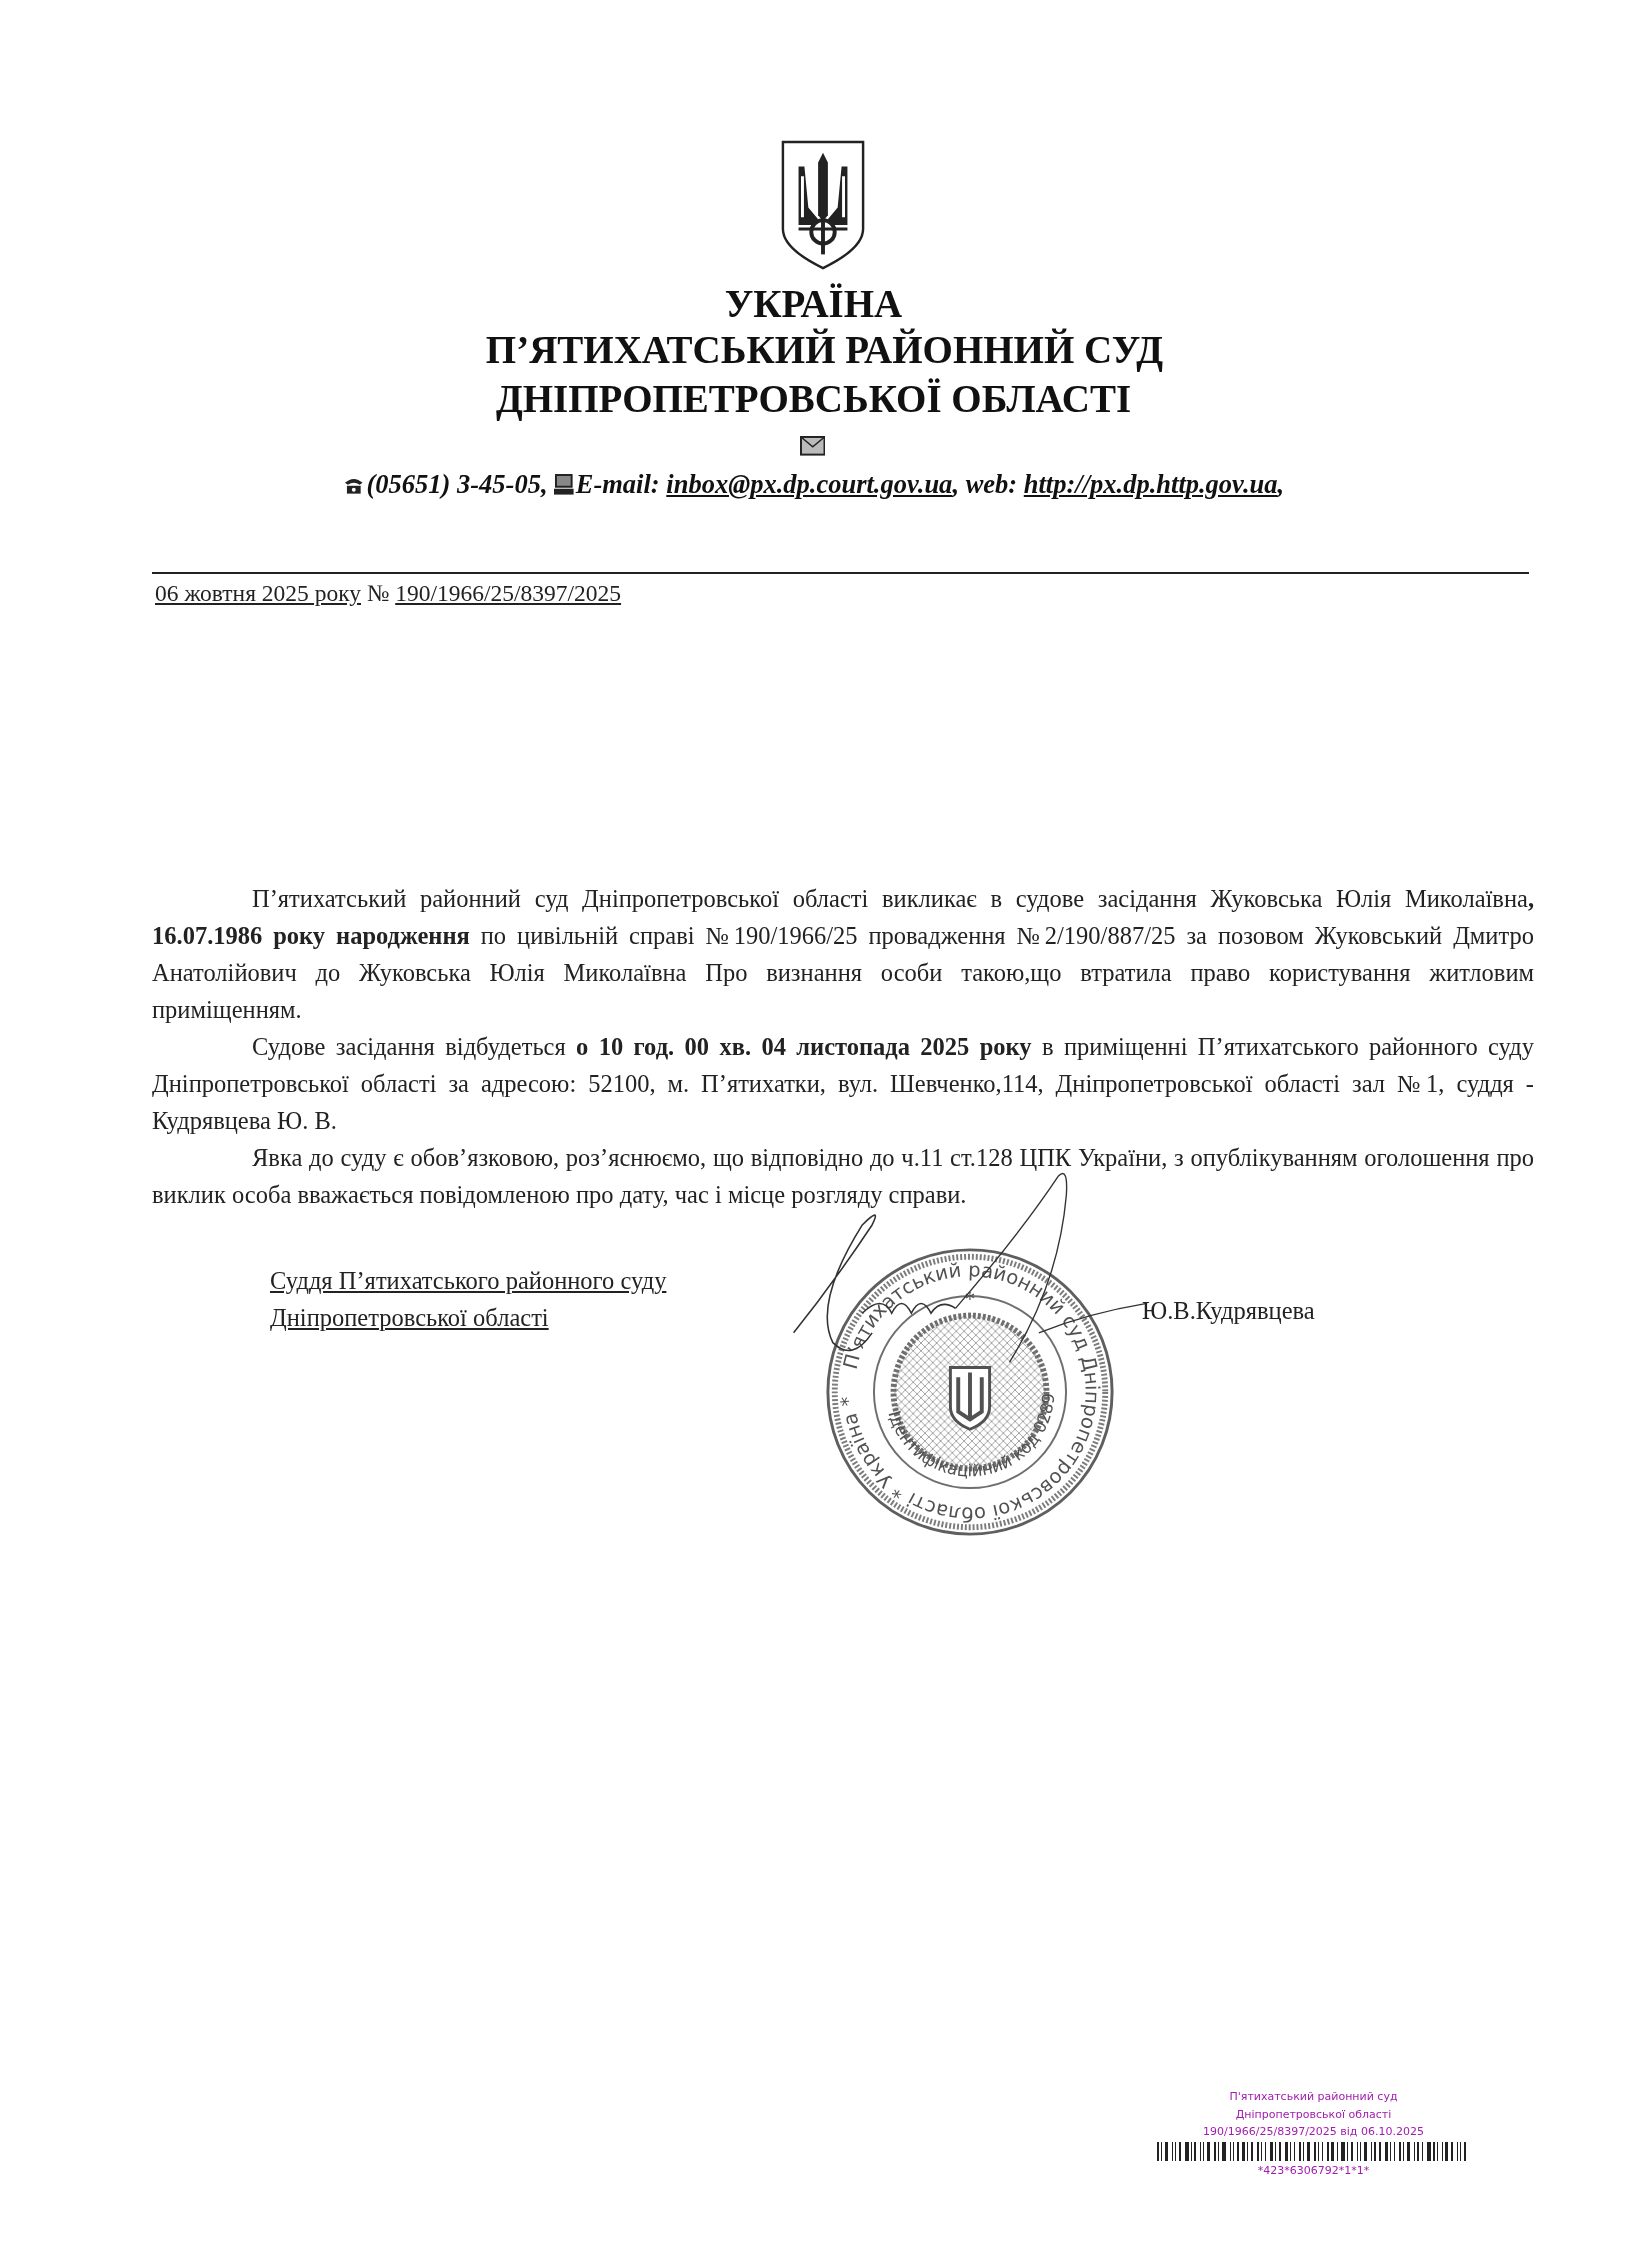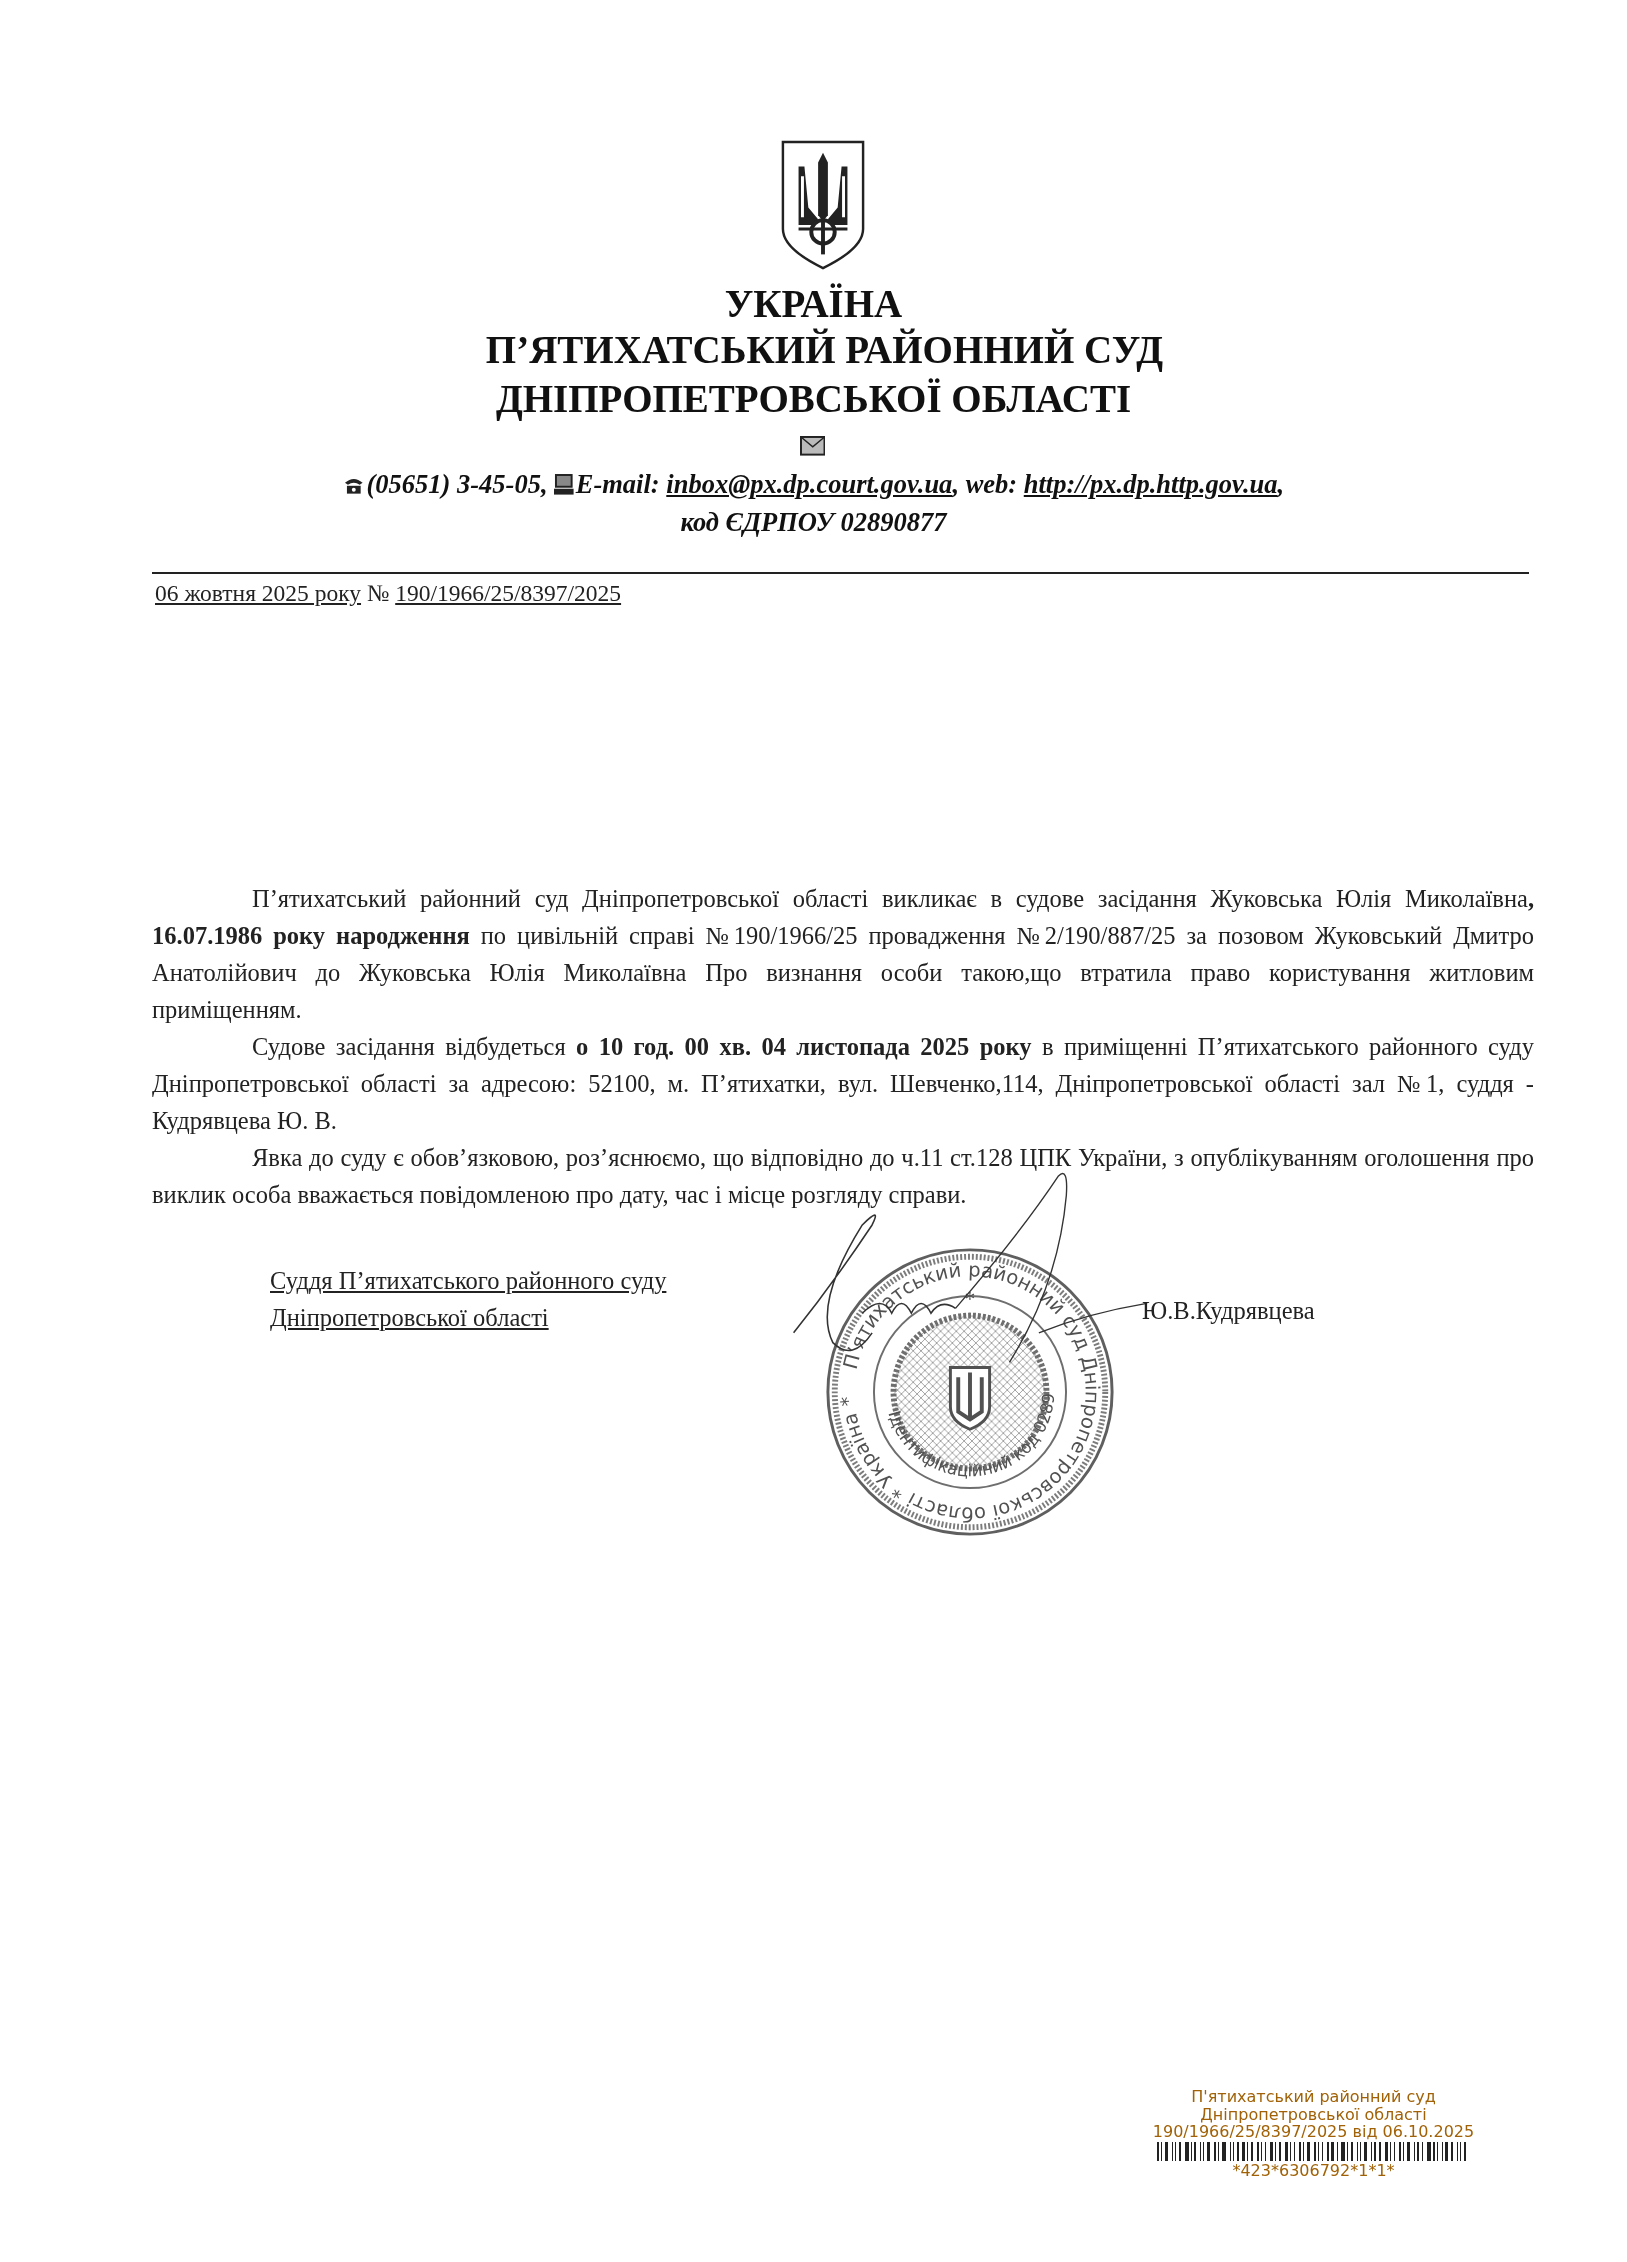--- a/index.html
+++ b/index.html
@@ -42,21 +42,21 @@
 
   
   .sig-title { position: absolute; left: 270px; top: 1262px; font-size: 24.5px; line-height: 37px; color: #222; text-decoration: underline; }
   .sig-name { position: absolute; left: 1142px; top: 1297px; font-size: 24.5px; color: #222; }
 
   .stamp { position: absolute; left: 823px; top: 1245px; width: 294px; height: 294px; opacity: 0.85; }
   .signature { position: absolute; left: 774px; top: 1166px; width: 412px; height: 216px; }
 
   
   .bc { position: absolute; left: 1083px; top: 2088px; width: 461px; text-align: center;
-        font-family: "DejaVu Sans", sans-serif; font-size: 16px; line-height: 17.6px; color: #a16207; }
+        font-family: "DejaVu Sans", sans-serif; font-size: 11px; line-height: 17.6px; color: #a21caf; }
   .bc-bars { height: 19.6px; margin: 1px 0; display: flex; justify-content: center; gap: 0; }
   .bc-bars span { display: inline-block; height: 19.6px; background: #222; }
 </style>
 </head>
 <body>
 
 <div class="page">
 
   <svg class="coat" viewBox="0 0 90 136">
     <path d="M4 3 H86 V92 Q86 112 45 132 Q4 112 4 92 Z" fill="none" stroke="#222" stroke-width="2.5"></path>
@@ -88,21 +88,20 @@
     </svg><span>(05651) 3-45-05,</span>
     <svg class="ico" width="19.6" height="21.6" viewBox="0 0 20 22">
       <rect x="2" y="1" width="16" height="12" fill="#888" stroke="#222" stroke-width="2"></rect>
       <rect x="0" y="15" width="20" height="6" fill="#222"></rect>
     </svg><span>E-mail:</span>
     <a class="u">inbox@px.dp.court.gov.ua</a><span>, </span>
     <span>web:</span>
     <a class="u">http://px.dp.http.gov.ua</a><span>,</span>
   </div>
 
-  <div class="contact contact-code">код ЄДРПОУ 02890877</div>
 
   <div class="rule"></div>
 
   <div class="reg-line">
     <span class="u">06 жовтня 2025 року</span>
     <span>№</span>
     <span class="u">190/1966/25/8397/2025</span>
   </div>
 
 

